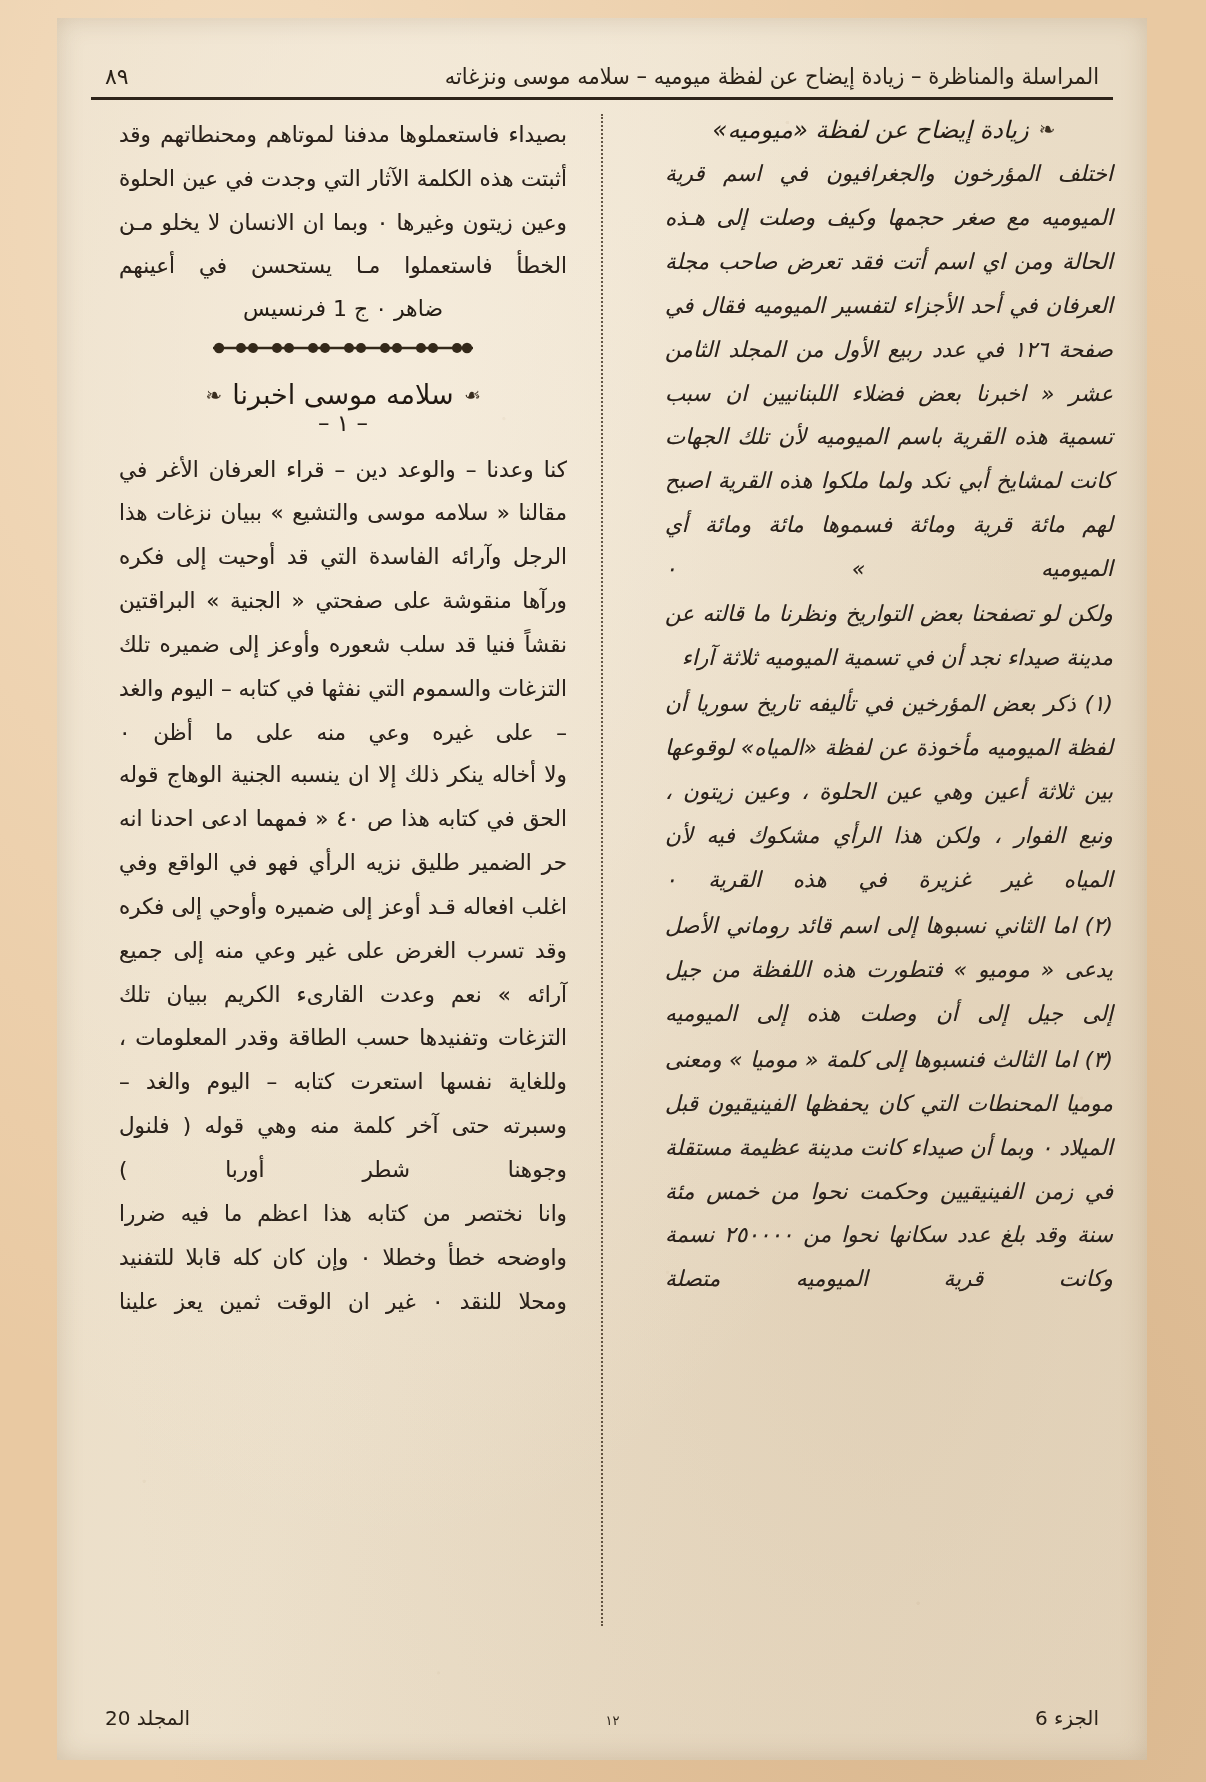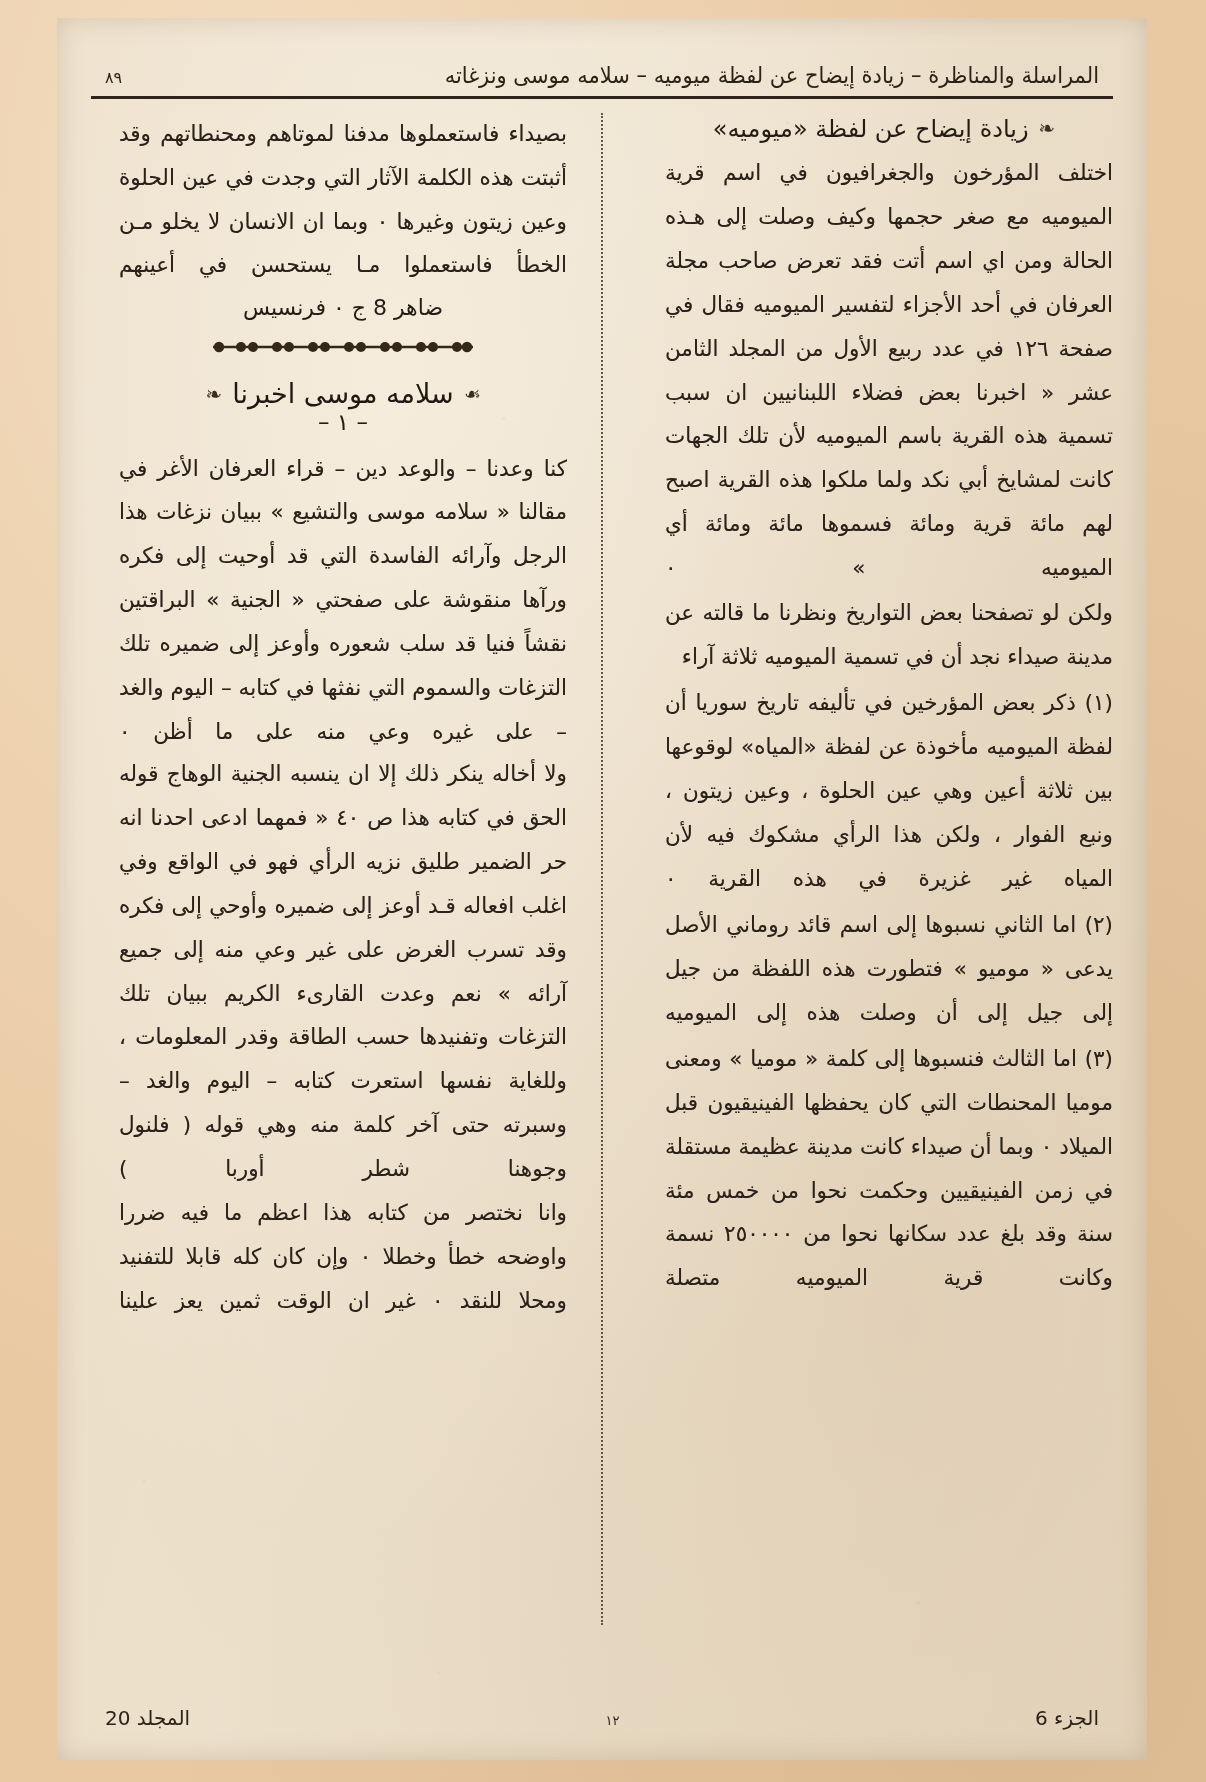--- a/index.html
+++ b/index.html
@@ -78,42 +78,42 @@
     padding: 0 14px 6px 14px;
   }
   .runhead-title {
     font-size: 21px;
     color: #2b2218;
     letter-spacing: 0.3px;
     font-family: "DejaVu Sans", "Liberation Sans", sans-serif;
     transform: scaleY(1.06);
   }
   .runhead-pageno {
-    font-size: 16px;
+    font-size: 22px;
     color: #2b2218;
   }
   .rule {
     height: 0;
     border-top: 3px solid #2e241a;
     margin: 2px 0 14px 0;
   }
 
   
   .columns {
     position: relative;
     display: flex;
     direction: rtl;
     height: 1512px;
   }
   .col {
     width: 470px;
     box-sizing: border-box;
     margin-left: 28px;
   }
-  .col-right { padding-left: 22px; }
+  .col-right { padding-left: 22px; font-style: italic; }
   .col-left  { padding-right: 22px; }
 
   .gutter {
     width: 26px;
     display: flex;
     justify-content: center;
   }
   .gutter-line {
     width: 0;
     height: 100%;
@@ -235,21 +235,21 @@
         </div>
 
         <div class="gutter">
           <div class="gutter-line"></div>
         </div>
 
         <div class="col col-left">
 
           <p class="p">بصيداء فاستعملوها مدفنا لموتاهم ومحنطاتهم وقد أثبتت هذه الكلمة الآثار التي وجدت في عين الحلوة وعين زيتون وغيرها ٠ وبما ان الانسان لا يخلو مـن الخطأ فاستعملوا مـا يستحسن في أعينهم</p>
 
-          <div class="signature">ضاهر 8 ج ٠ فرنسيس</div>
+          <div class="signature">ضاهر ٠ ج 1 فرنسيس</div>
 
           <div class="divider">
             <svg width="268" height="16" viewBox="0 0 268 16" aria-hidden="true">
               <line x1="4" y1="8" x2="264" y2="8" stroke="#332819" stroke-width="2.4"></line>
               <g fill="#332819">
                 <circle cx="10" cy="8" r="5.2"></circle>
                 <circle cx="32" cy="8" r="5"></circle>
                   <circle cx="44" cy="8" r="5"></circle>
                 <circle cx="68" cy="8" r="5"></circle>
                   <circle cx="80" cy="8" r="5"></circle>

